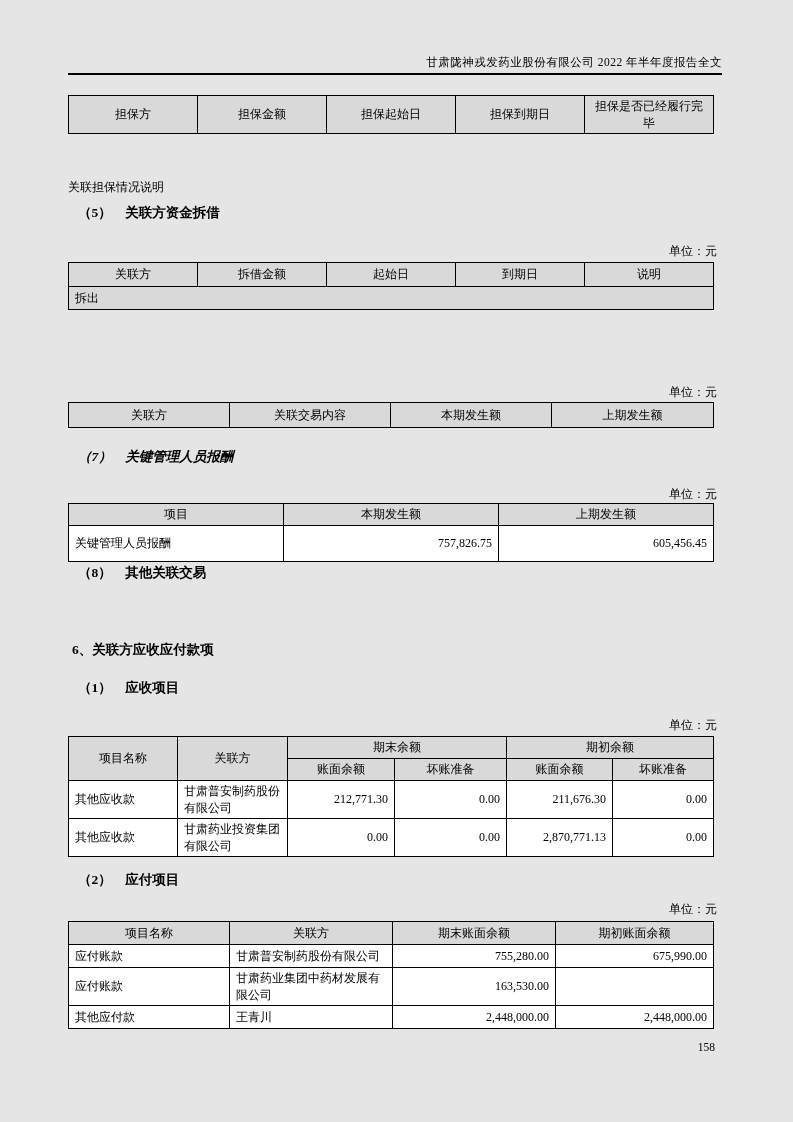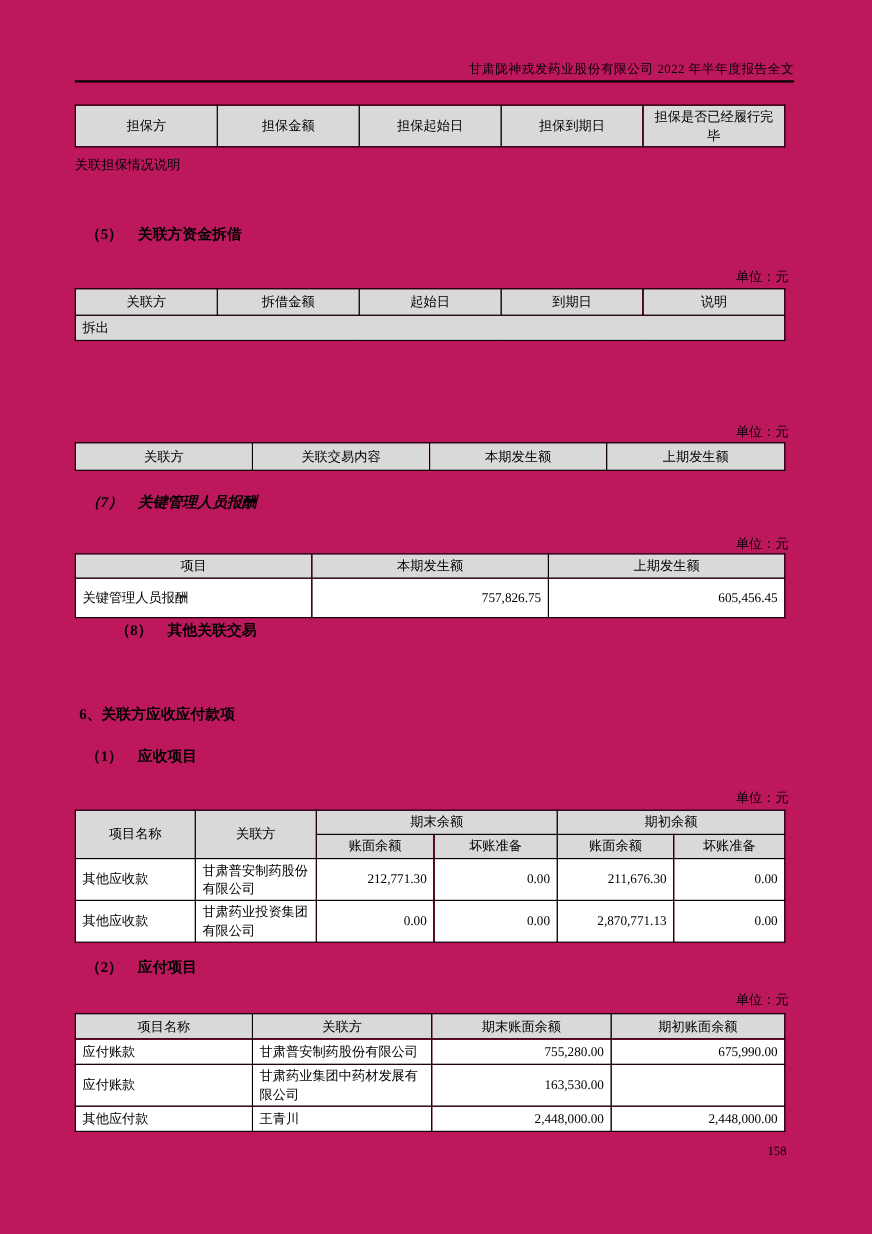--- a/index.html
+++ b/index.html
@@ -1,28 +1,28 @@
 <!DOCTYPE html>
 <html><head>
 <meta charset="utf-8">
 <style>
   * { margin:0; padding:0; box-sizing:border-box; }
   html,body { background:#888; }
   .page {
     position:relative; width:793px; height:1122px; margin:0 auto;
-    background:#be185d; color:#000;
+    background:#e5e5e5; color:#000;
     font-family:"Liberation Serif","DejaVu Serif",serif;
     overflow:hidden;
   }
   .hdr { position:absolute; top:55px; right:71px; font-size:11.5px; letter-spacing:.5px; white-space:nowrap; }
   .rule { position:absolute; top:73px; left:68px; width:654px; border-top:2px solid #000; }
   .h { position:absolute; left:78px; font-weight:bold; font-size:13.5px; white-space:nowrap; }
   .h2 { position:absolute; left:72px; font-weight:bold; font-size:13.5px; white-space:nowrap; }
   .unit { position:absolute; right:76px; font-size:12px; white-space:nowrap; }
-  .note { position:absolute; left:68px; font-size:12px; white-space:nowrap; }
+  .note { position:absolute; left:68px; font-size:12px; white-space:nowrap;margin-top:37px; }
   .pageno { position:absolute; top:1041px; right:78px; font-size:11.5px; }
 
   table.tbl {
     position:absolute; left:68px; width:645px;
     border-collapse:collapse; table-layout:fixed;
     font-size:12px; border:1.5px solid #000;
   }
   .tbl th, .tbl td { border:1px solid #000; padding:1px 6px; line-height:17px; overflow:hidden; }
   .tbl th { background:#d9d9d9; font-weight:normal; text-align:center; vertical-align:middle; }
   .tbl td { vertical-align:middle; text-align:left; background:#fff; }
@@ -114,21 +114,21 @@
       <th>上期发生额</th>
     </tr>
     <tr style="height:36px">
       <td>关键管理人员报酬</td>
       <td class="num">757,826.75</td>
       <td class="num">605,456.45</td>
     </tr>
   </tbody>
     </table>
 
-  <div class="h" style="top:564px;margin-left:27px;">（8）　其他关联交易</div>
+  <div class="h" style="top:564px;">（8）　其他关联交易</div>
 
   <div class="h2" style="top:641px;">6、关联方应收应付款项</div>
 
   <div class="h" style="top:679px;">（1）　应收项目</div>
   <div class="unit" style="top:717px;">单位：元</div>
   <table class="tbl" style="top:736px;">
     <colgroup>
         <col style="width:109px">
         <col style="width:110px">
         <col style="width:107px">

